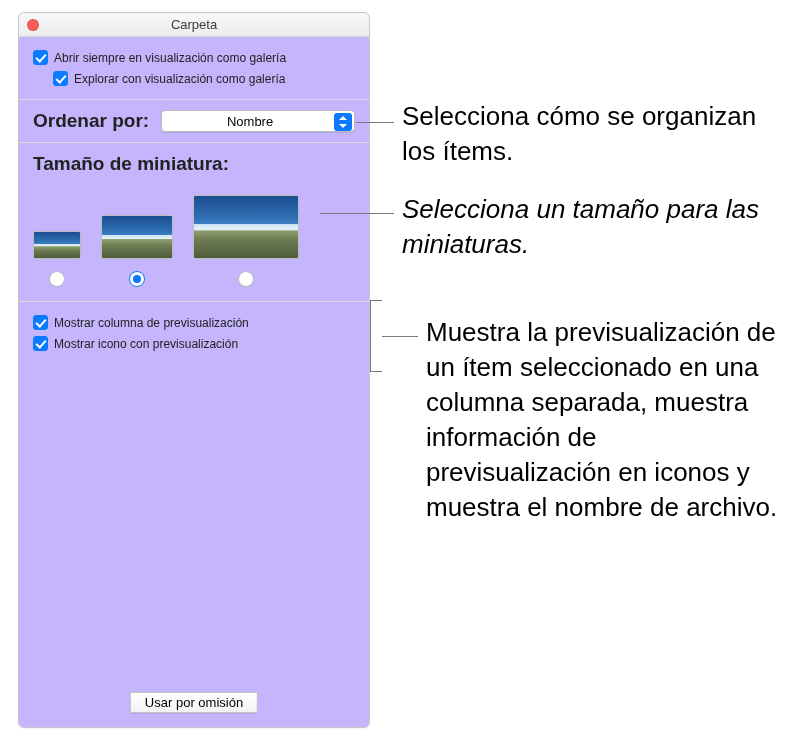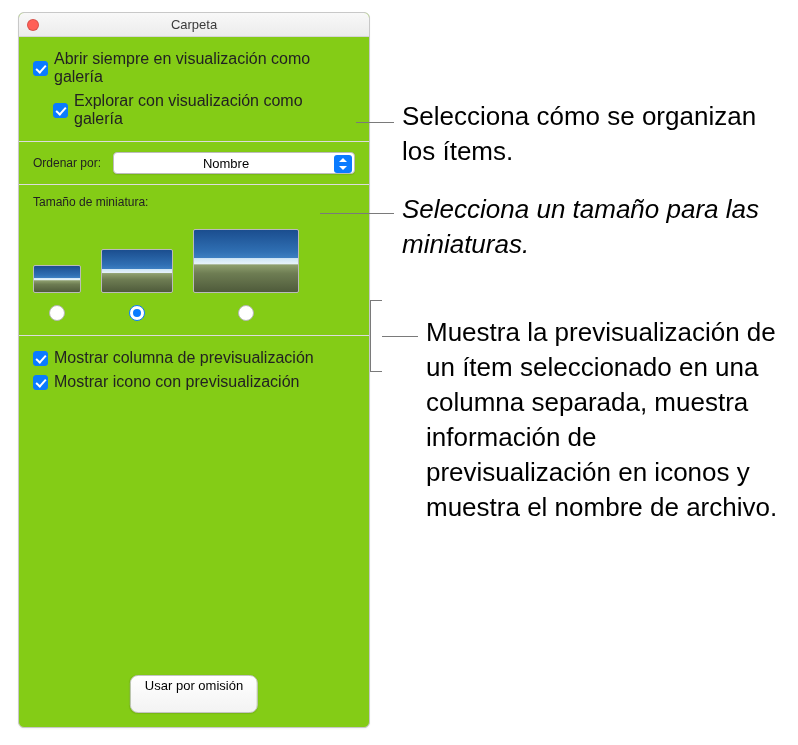--- a/index.html
+++ b/index.html
@@ -15,21 +15,21 @@
     color: #000;
   }
   .window {
     position: absolute;
     left: 18px;
     top: 12px;
     width: 352px;
     height: 716px;
     border: 1px solid #c8c8c8;
     border-radius: 6px;
-    background: #84cc16;
+    background: #c4b5fd;
     box-shadow: 0 1px 2px rgba(0,0,0,0.05);
     display: flex;
     flex-direction: column;
     overflow: hidden;
   }
   .titlebar {
     height: 24px;
     border-bottom: 1px solid #d5d5d5;
     background: linear-gradient(#f8f8f8,#ececec);
     position: relative;
@@ -73,27 +73,27 @@
   }
   .chk.on::after {
     content: "";
     position: absolute;
     left: 4px; top: 1px;
     width: 4px; height: 8px;
     border: solid #fff;
     border-width: 0 2px 2px 0;
     transform: rotate(42deg);
   }
-  .chk-label { font-size: 16px; color: #222; }
+  .chk-label { font-size: 12px; color: #222; }
   .row-inline {
     display: flex;
     align-items: center;
     gap: 12px;
   }
-  .label { font-size: 12px; color: #222; }
+  .label { font-size: 19px; color: #222; font-weight: bold; }
   .popup {
     flex: 1;
     height: 22px;
     border: 1px solid #bcbcbc;
     border-radius: 4px;
     background: #fff;
     display: flex;
     align-items: center;
     padding: 0 24px 0 8px;
     font-size: 13px;
@@ -142,24 +142,24 @@
   }
   .radio.on { border-color:#0a7bff; }
   .radio.on::after{
     content:""; position:absolute; left:3px; top:3px;
     width:8px; height:8px; border-radius:50%;
     background:#0a7bff;
   }
   .btn {
     position:absolute;
     bottom:14px; left:50%; transform:translateX(-50%);
-    height:38px;
+    height:21px;
     padding: 0 14px;
     border:1px solid #c4c4c4;
-    border-radius:8px;
+    border-radius:0;
     background: linear-gradient(#ffffff,#f3f3f3);
     font-size:13px;
     line-height:20px;
     box-shadow:0 0.5px 1px rgba(0,0,0,0.1);
   }
   .callout {
     position:absolute;
     font-size:26px;
     line-height:1.35;
     color:#000;

